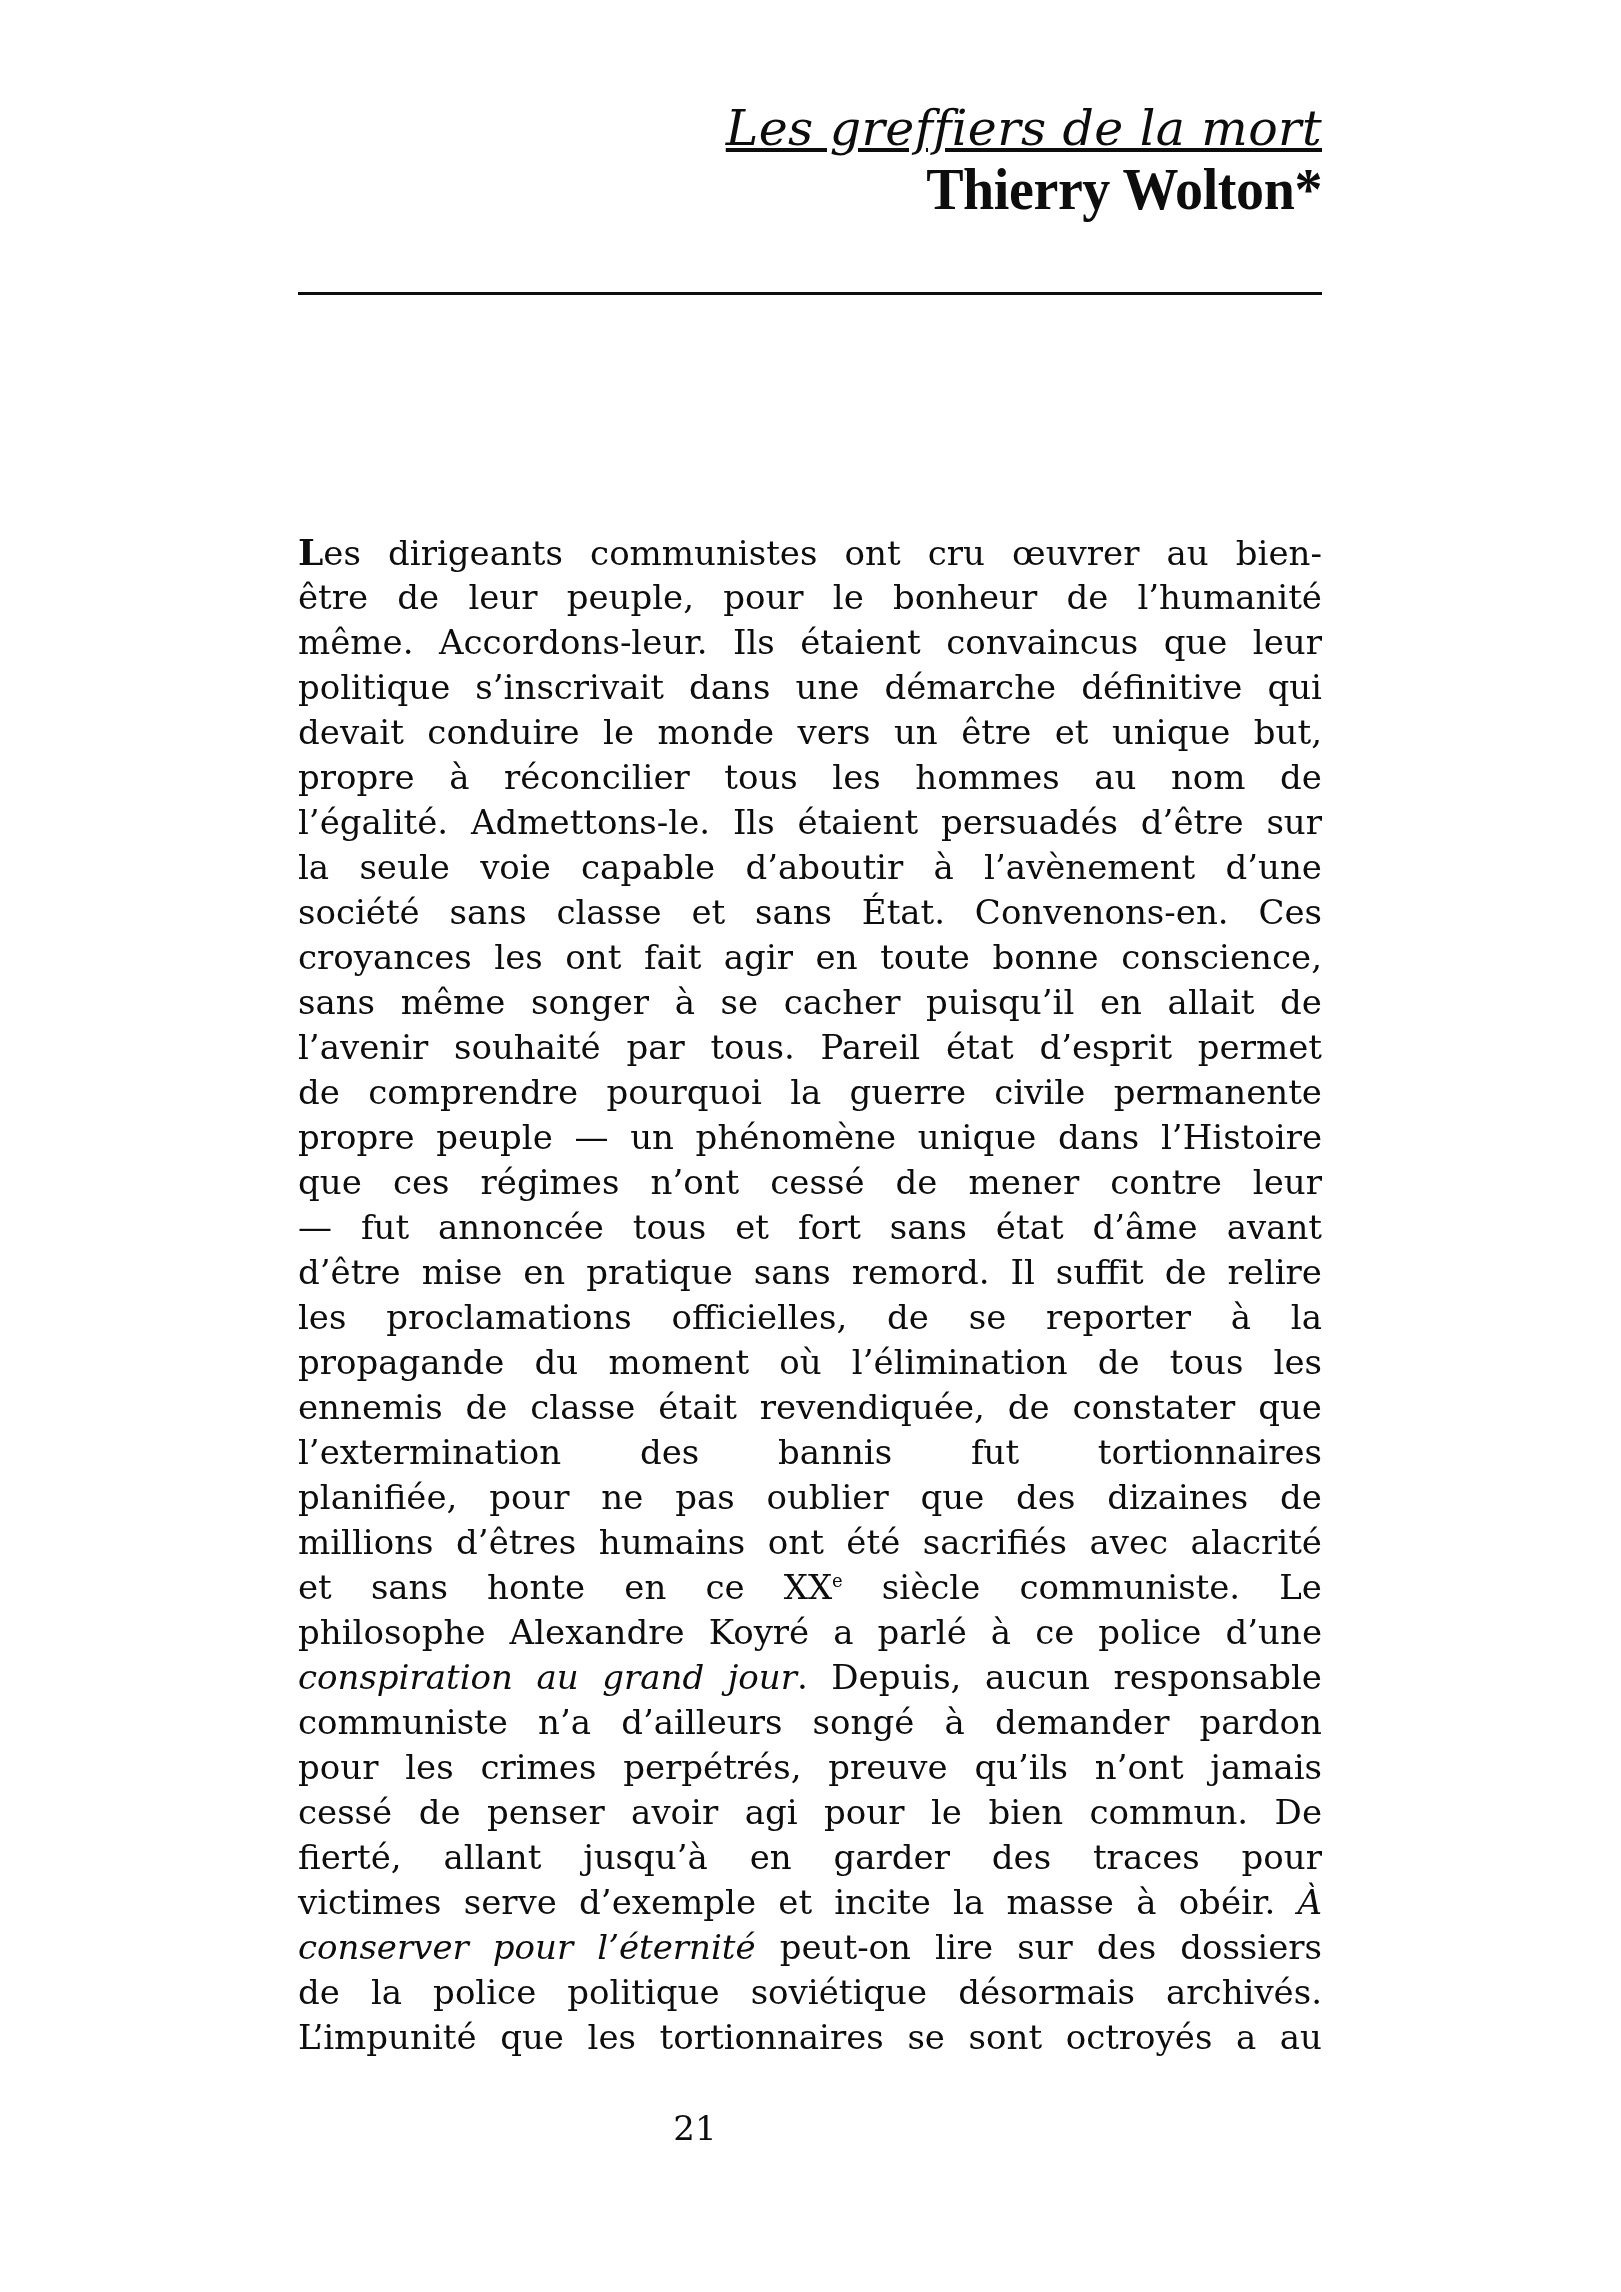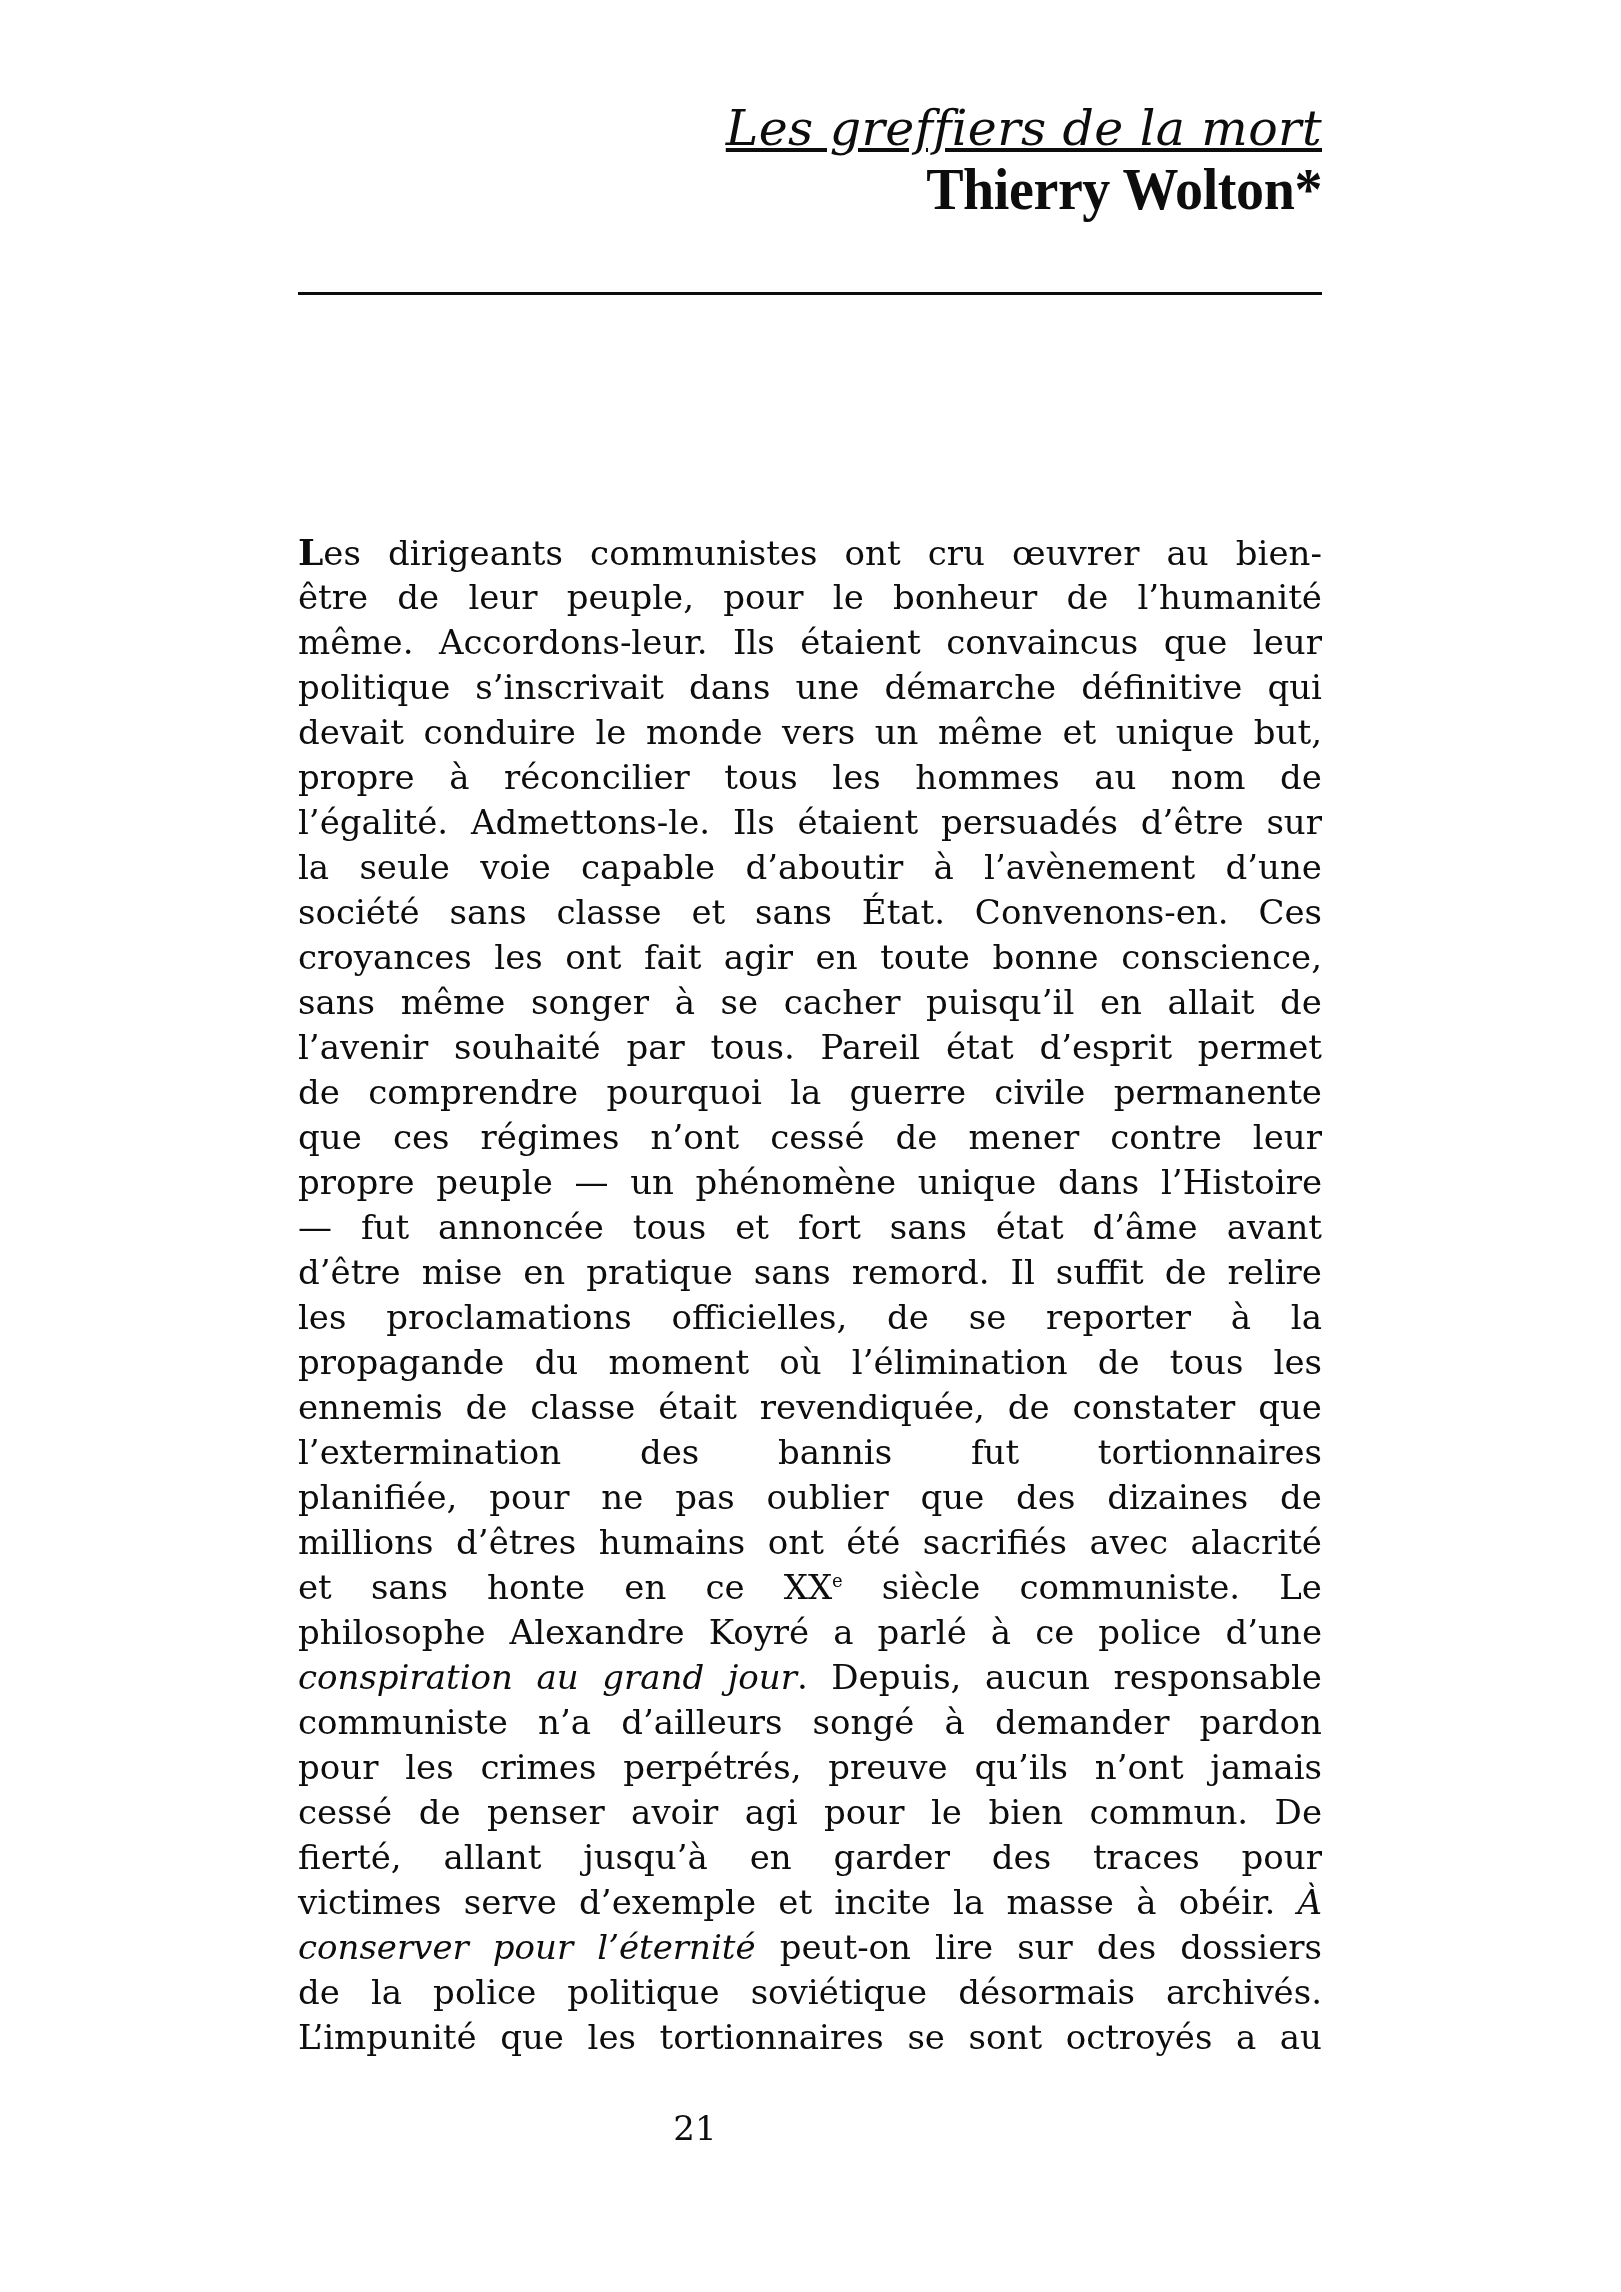--- a/index.html
+++ b/index.html
@@ -100,31 +100,31 @@
   <h2 class="author">Thierry Wolton*</h2>
 </div>
 
 <div class="rule"></div>
 
 <div class="body-text" id="body-text">
     <div class="line"><span class="dropcap">L</span><span>es dirigeants communistes ont cru œuvrer au bien-</span></div>
     <div class="line"><span>être de leur peuple, pour le bonheur de l’humanité</span></div>
     <div class="line"><span>même. Accordons-leur. Ils étaient convaincus que leur</span></div>
     <div class="line"><span>politique s’inscrivait dans une démarche définitive qui</span></div>
-    <div class="line"><span>devait conduire le monde vers un même et unique but,</span></div>
+    <div class="line"><span>devait conduire le monde vers un être et unique but,</span></div>
     <div class="line"><span>propre à réconcilier tous les hommes au nom de</span></div>
     <div class="line"><span>l’égalité. Admettons-le. Ils étaient persuadés d’être sur</span></div>
     <div class="line"><span>la seule voie capable d’aboutir à l’avènement d’une</span></div>
     <div class="line"><span>société sans classe et sans État. Convenons-en. Ces</span></div>
     <div class="line"><span>croyances les ont fait agir en toute bonne conscience,</span></div>
     <div class="line"><span>sans même songer à se cacher puisqu’il en allait de</span></div>
     <div class="line"><span>l’avenir souhaité par tous. Pareil état d’esprit permet</span></div>
     <div class="line"><span>de comprendre pourquoi la guerre civile permanente</span></div>
+    <div class="line"><span>propre peuple — un phénomène unique dans l’Histoire</span></div>
     <div class="line"><span>que ces régimes n’ont cessé de mener contre leur</span></div>
-    <div class="line"><span>propre peuple — un phénomène unique dans l’Histoire</span></div>
     <div class="line"><span>— fut annoncée tous et fort sans état d’âme avant</span></div>
     <div class="line"><span>d’être mise en pratique sans remord. Il suffit de relire</span></div>
     <div class="line"><span>les proclamations officielles, de se reporter à la</span></div>
     <div class="line"><span>propagande du moment où l’élimination de tous les</span></div>
     <div class="line"><span>ennemis de classe était revendiquée, de constater que</span></div>
     <div class="line"><span>l’extermination des bannis fut tortionnaires</span></div>
     <div class="line"><span>planifiée, pour ne pas oublier que des dizaines de</span></div>
     <div class="line"><span>millions d’êtres humains ont été sacrifiés avec alacrité</span></div>
     <div class="line"><span>et sans honte en ce XX</span><sup class="exp">e</sup><span> siècle communiste. Le</span></div>
     <div class="line"><span>philosophe Alexandre Koyré a parlé à ce police d’une</span></div>

